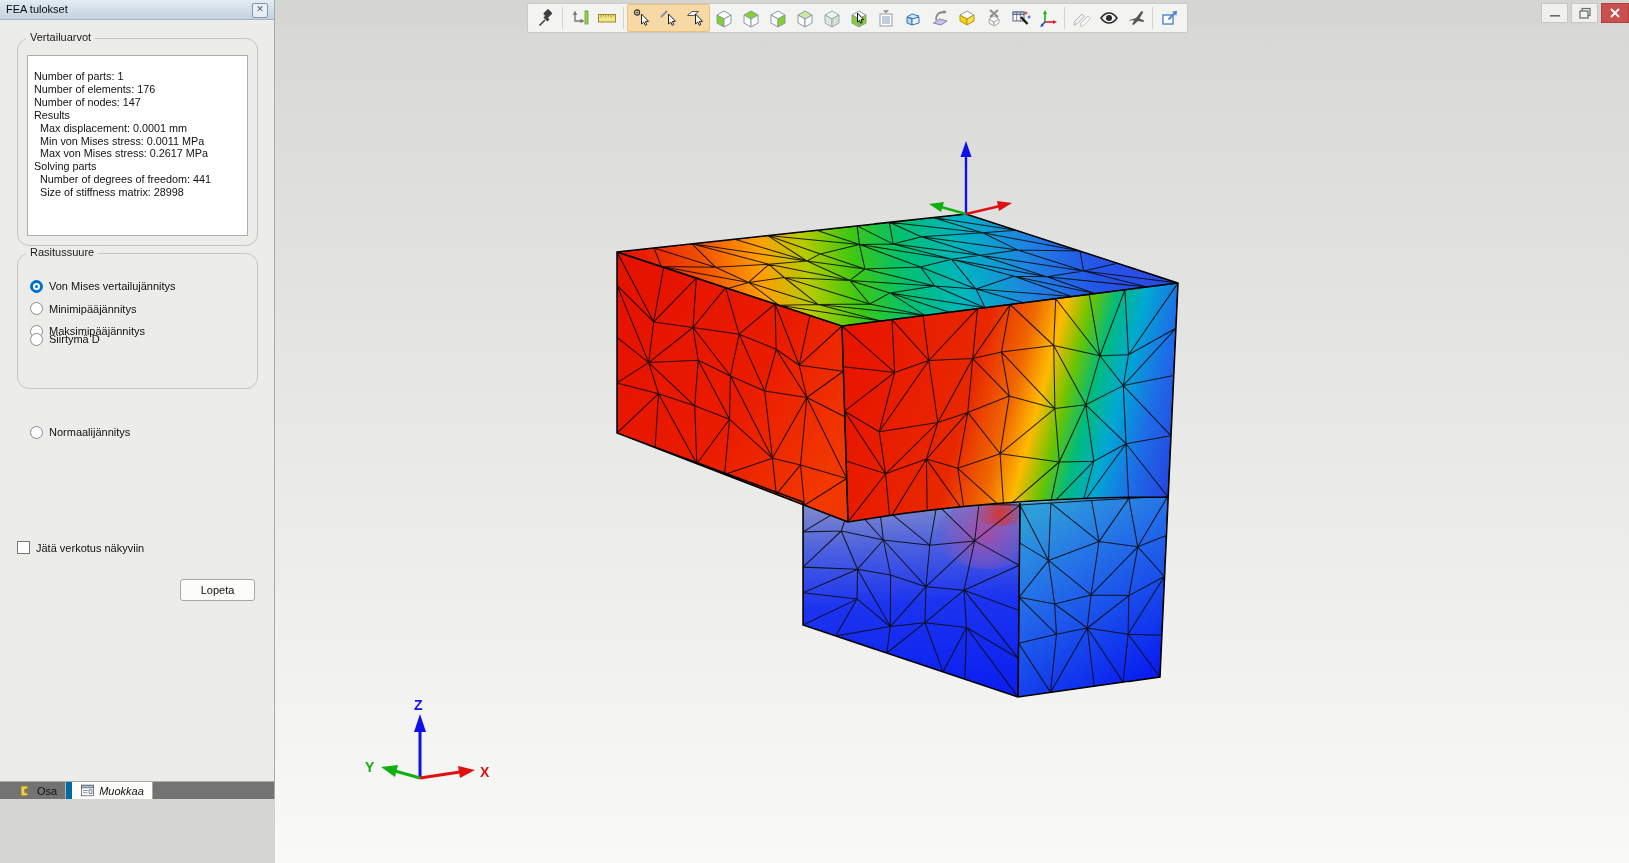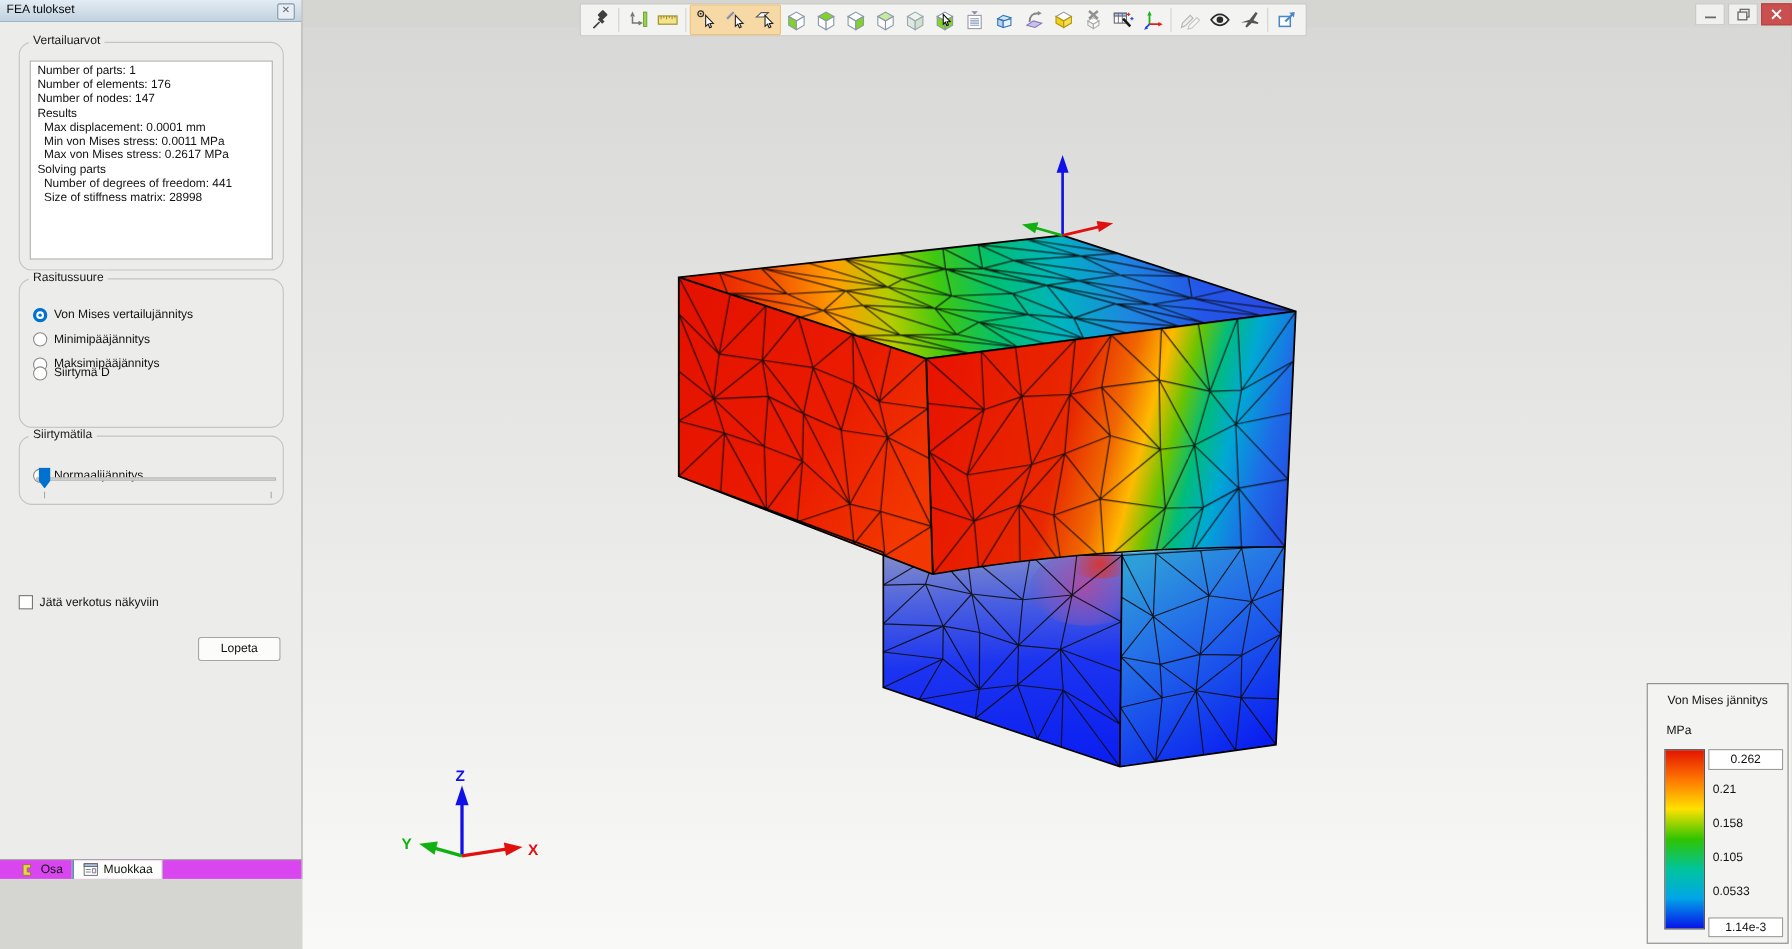--- a/index.html
+++ b/index.html
@@ -24,43 +24,43 @@
   .panel{position:absolute;left:0;top:0;width:275px;height:799px;background:#ececea;
          border-right:1px solid #a9a9a7;box-sizing:border-box;z-index:10;}
   .panel-titlebar{position:absolute;left:0;top:0;width:100%;height:20px;
          background:linear-gradient(180deg,#e3ecf3,#c2d2df);border-bottom:1px solid #9fb4c4;box-sizing:border-box;}
   .panel-title{position:absolute;left:6px;top:3px;font-size:11px;color:#0a0a0a;}
   .panel-close{position:absolute;right:6px;top:3px;width:14px;height:13px;background:#e8eef3;
          border:1px solid #8099ad;color:#55606a;font-size:9px;line-height:11px;text-align:center;border-radius:2px;}
   .gbox{position:absolute;left:17px;width:241px;border:1px solid #c4c4c2;border-radius:12px;box-sizing:border-box;}
   .glabel{position:absolute;top:-8px;left:8px;background:#ececea;padding:0 4px;font-size:11px;color:#1a1a1a;}
   .infobox{position:absolute;left:9px;top:16px;width:221px;height:181px;background:#fff;
-           border:1px solid #adadab;overflow:hidden;padding:2px 0 0 6px;box-sizing:border-box;}
+           border:1px solid #adadab;overflow:hidden;padding:14px 0 0 6px;box-sizing:border-box;}
   .infoline{white-space:pre;font-size:10.8px;line-height:12.9px;color:#111;}
   .radio-row{position:absolute;left:12px;height:16px;display:flex;align-items:center;}
   .radio{width:13px;height:13px;border-radius:50%;box-sizing:border-box;background:#fff;border:1px solid #8a8a8a;
          display:flex;align-items:center;justify-content:center;}
   .radio.checked{background:#0071ce;border:1px solid #0071ce;}
   .radio.checked .ring{width:7px;height:7px;border-radius:50%;background:#fff;display:flex;align-items:center;justify-content:center;}
   .radio.checked .dot{width:3px;height:3px;border-radius:50%;background:#0071ce;}
   .radio-label{margin-left:6px;font-size:11px;color:#111;}
   .slider-track{position:absolute;left:15px;top:37px;width:218px;height:3px;background:#dcdcda;
                 border:1px solid #b6b6b4;box-sizing:border-box;}
   .slider-thumb{position:absolute;left:17px;top:28px;width:11px;height:19px;background:#0071ce;
                 clip-path:polygon(0 0,100% 0,100% 62%,50% 100%,0 62%);}
   .slider-tick{position:absolute;top:50px;width:1px;height:6px;background:#a9a9a7;}
   .btn{background:#fcfcfb;border:1px solid #a6a6a4;border-radius:3px;font-size:11px;color:#111;
        display:flex;align-items:center;justify-content:center;box-sizing:border-box;}
   .checkbox-row{position:absolute;left:17px;top:541px;display:flex;align-items:center;}
   .checkbox{width:13px;height:13px;background:#fff;border:1px solid #767674;box-sizing:border-box;}
   .checkbox-label{margin-left:6px;font-size:11px;}
   .tabbar{position:absolute;left:0;bottom:0;width:100%;height:18px;border-top:1px solid #a9a9a7;
-          background:#d946ef;display:flex;align-items:stretch;padding-left:10px;box-sizing:border-box;}
+          background:#737373;display:flex;align-items:stretch;padding-left:10px;box-sizing:border-box;}
   .tab{display:flex;align-items:center;gap:4px;padding:0 8px;font-size:11px;border-right:1px solid #b5b5b3;}
-  .tab.active{background:#fdfdfc;border-left:1px solid #0369a1;border-right:1px solid #a9a9a7;}
+  .tab.active{background:#fdfdfc;border-left:6px solid #0369a1;border-right:1px solid #a9a9a7;font-style:italic;}
   
   .legend{position:absolute;left:1497px;top:621px;width:129px;height:237px;background:#f3f3f2;
           border:1px solid #8a8a88;box-sizing:border-box;z-index:6;}
   .legend-title{position:absolute;left:0;top:9px;width:100%;text-align:center;font-size:11px;color:#111;}
   .legend-unit{position:absolute;left:17px;top:36px;font-size:11px;color:#111;}
   .legend-bar{position:absolute;left:15px;top:59px;width:37px;height:164px;border:1px solid #555;box-sizing:border-box;}
   .legend-box{position:absolute;left:55px;width:68px;height:19px;background:#fff;border:1px solid #9a9a98;
               box-sizing:border-box;font-size:11px;display:flex;align-items:center;justify-content:center;}
   .legend-tick{position:absolute;left:59px;font-size:11px;color:#111;}
 </style>
@@ -372,33 +372,20 @@
       <div class="tb-sep"></div>
       <div class="tb-item">
         <svg width="20" height="20" viewBox="0 0 20 20">
           <rect x="3" y="7" width="10" height="9" fill="#fff" stroke="#4a86c8" stroke-width="1.4"></rect>
           <path d="M8.5 11.5L16 4" stroke="#4a86c8" stroke-width="1.8"></path>
           <path d="M17 3l-5 .5 4.3 4.3z" fill="#4a86c8"></path>
         </svg>
       </div>
     </div>
 
-  <div class="legend">
-    <div class="legend-title">Von Mises jännitys</div>
-    <div class="legend-unit">MPa</div>
-    <div class="legend-bar" id="legend-bar" style="background: linear-gradient(rgb(227, 21, 0) 0%, rgb(255, 122, 0) 17%, rgb(255, 225, 0) 33%, rgb(47, 196, 0) 50%, rgb(0, 196, 158) 67%, rgb(0, 166, 232) 83%, rgb(8, 19, 232) 100%);"></div>
-    <div class="legend-box" style="top:59px;">0.262</div>
-    <div id="legend-ticks">
-        <div class="legend-tick" style="top: 90px;">0.21</div>
-        <div class="legend-tick" style="top: 121px;">0.158</div>
-        <div class="legend-tick" style="top: 152px;">0.105</div>
-        <div class="legend-tick" style="top: 183px;">0.0533</div>
-      </div>
-    <div class="legend-box" style="top:212px;height:18px;">1.14e-3</div>
-  </div>
 
   <div class="panel">
     <div class="panel-titlebar">
       <span class="panel-title">FEA tulokset</span>
       <span class="panel-close">✕</span>
     </div>
 
     <div class="gbox" style="top:38px;height:208px;">
       <span class="glabel">Vertailuarvot</span>
       <div class="infobox" id="info-box">
@@ -438,27 +425,20 @@
             <span class="radio "></span>
             <span class="radio-label">Siirtymä D</span>
           </div>
           <div class="radio-row" style="top: 122px; margin-top: 48px;">
             <span class="radio "></span>
             <span class="radio-label">Normaalijännitys</span>
           </div>
         </div>
     </div>
 
-    <div class="gbox" style="top:396px;height:63px;">
-      <span class="glabel">Siirtymätila</span>
-      <div class="slider-track"></div>
-      <div class="slider-thumb"></div>
-      <div class="slider-tick" style="left:22px;"></div>
-      <div class="slider-tick" style="left:228px;"></div>
-    </div>
 
 
     <div class="checkbox-row">
       <span class="checkbox"></span>
       <span class="checkbox-label">Jätä verkotus näkyviin</span>
     </div>
 
     <div class="btn" style="position:absolute;left:180px;top:579px;width:75px;height:22px;">Lopeta</div>
 
     <div class="tabbar">

